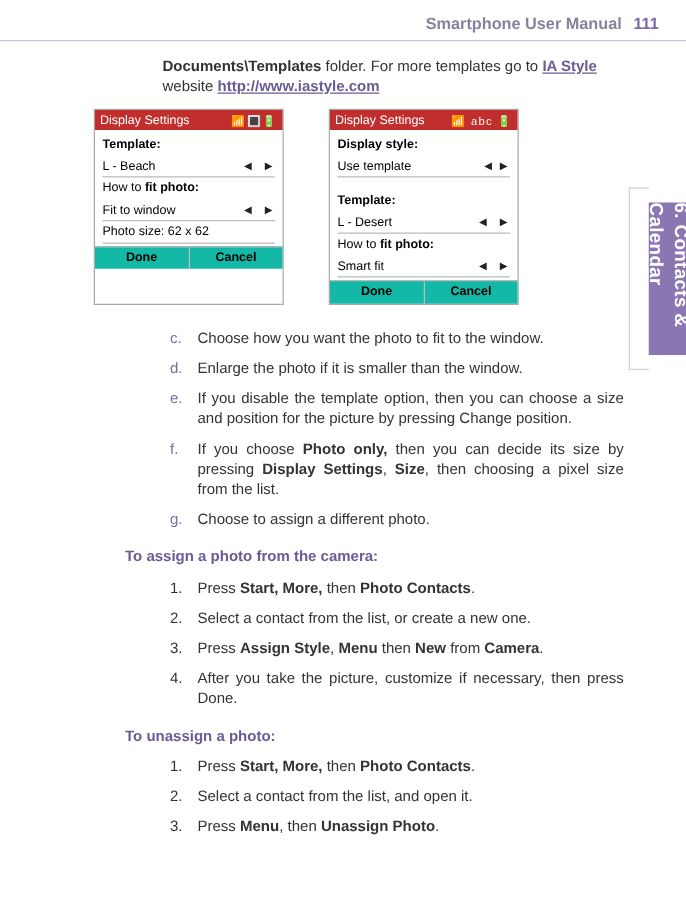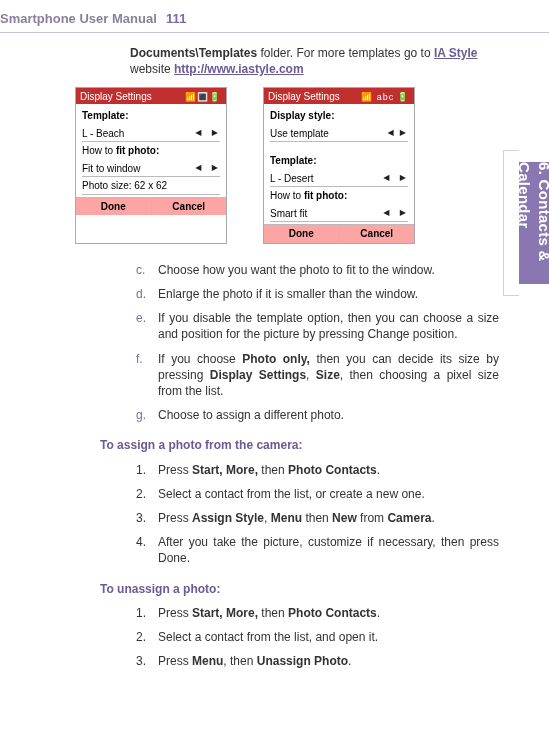--- a/index.html
+++ b/index.html
@@ -7,20 +7,21 @@
     font-family: Arial, Helvetica, sans-serif;
     width: 549px;
     height: 730px;
     position: relative;
     background: #fff;
     color: #333;
     font-size: 12px;
     line-height: 1.35;
   }
   .header {
+    text-align: right;
     padding: 10px 22px 4px 0;
     border-bottom: 1px solid #c8c1d8;
     margin-bottom: 12px;
   }
   .header-title {
     font-weight: bold;
     color: #89809e;
     font-size: 13px;
     display: inline;
   }
@@ -98,21 +99,21 @@
   }
   .ph-row.underlined { border-bottom: 1px solid #bbb; padding-bottom:1px;}
   .ph-label { font-weight: bold; }
   .ph-val {}
   .ph-arrows { font-size: 8px; letter-spacing: 2px; color:#222;}
   .ph-check { display:inline-block; width:10px; height:10px; border:1px solid #555; margin-right:3px; position:relative; top:1px;}
   .ph-check::after{ content:"✓"; position:absolute; left:0; top:-3px; font-size:10px;}
   .ph-bottom {
     display: flex;
     border-top: 1px solid #bbb;
-    background: #fca5a5;
+    background: #14b8a6;
   }
   .ph-bottom > div {
     flex: 1;
     text-align: center;
     font-weight: bold;
     font-size: 10px;
     padding: 2px 0;
   }
   .ph-bottom > div:first-child { border-right: 1px solid #bbb; }
 

